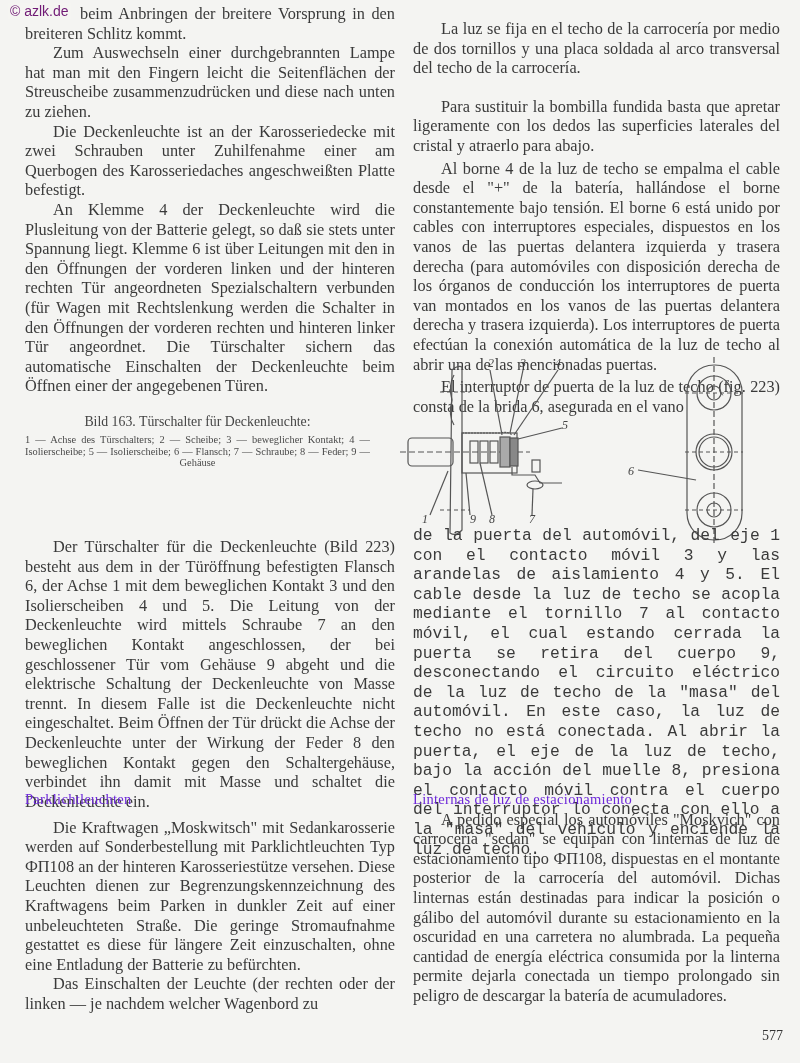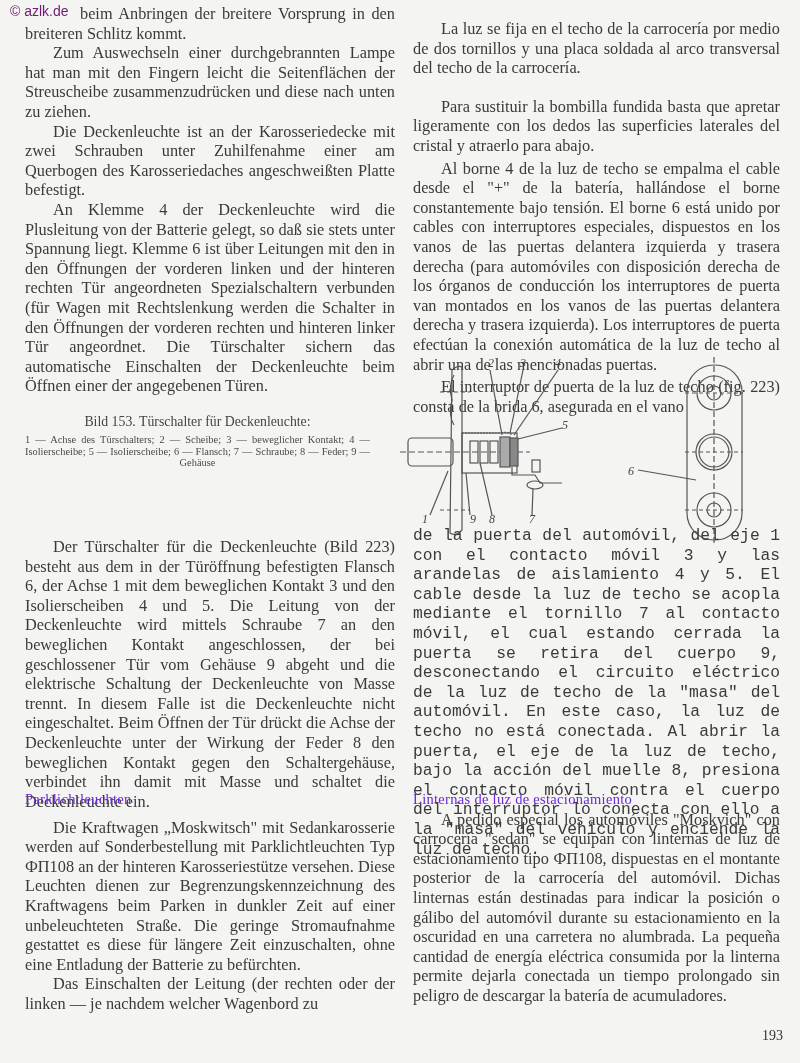--- a/index.html
+++ b/index.html
@@ -37,21 +37,21 @@
 </div>
 
 <div class="col right" style="top:19px;">
   <p>La luz se fija en el techo de la carrocería por medio de dos tornillos y una placa soldada al arco transversal del techo de la carrocería.</p>
   <p style="margin-top:19px;">Para sustituir la bombilla fundida basta que apretar ligeramente con los dedos las superficies laterales del cristal y atraerlo para abajo.</p>
   <p style="margin-top:3px;">Al borne 4 de la luz de techo se empalma el cable desde el "+" de la batería, hallándose el borne constantemente bajo tensión. El borne 6 está unido por cables con interruptores especiales, dispuestos en los vanos de las puertas delantera izquierda y trasera derecha (para automóviles con disposición derecha de los órganos de conducción los interruptores de puerta van montados en los vanos de las puertas delantera derecha y trasera izquierda). Los interruptores de puerta efectúan la conexión automática de la luz de techo al abrir una de las mencionadas puertas.</p>
   <p style="margin-top:3px;">El interruptor de puerta de la luz de techo (fig. 223) consta de la brida 6, asegurada en el vano</p>
 </div>
 
 <div class="caption-block">
-  <p class="cap-title">Bild 153. Türschalter für Deckenleuchte:</p>
+  <p class="cap-title">Bild 163. Türschalter für Deckenleuchte:</p>
   <p class="cap-body">1 — Achse des Türschalters; 2 — Scheibe; 3 — beweglicher Kontakt; 4 — Isolierscheibe; 5 — Isolierscheibe; 6 — Flansch; 7 — Schraube; 8 — Feder; 9 — Gehäuse</p>
 </div>
 
 <div class="figure">
   <svg width="390" height="200" viewBox="0 0 390 200">
     <g stroke="#555" fill="none" stroke-width="1.2">
 
       <path d="M52,25 Q58,20 62,22 L62,185 Q56,192 50,188 Z"></path>
       <path d="M54,30 Q48,40 52,55 Q48,70 54,80"></path>
       <line x1="40" y1="47" x2="70" y2="47" stroke-dasharray="4,3"></line>
@@ -113,21 +113,21 @@
   <p>Der Türschalter für die Deckenleuchte (Bild 223) besteht aus dem in der Türöffnung befestigten Flansch 6, der Achse 1 mit dem beweglichen Kontakt 3 und den Isolierscheiben 4 und 5. Die Leitung von der Deckenleuchte wird mittels Schraube 7 an den beweglichen Kontakt angeschlossen, der bei geschlossener Tür vom Gehäuse 9 abgeht und die elektrische Schaltung der Deckenleuchte von Masse trennt. In diesem Falle ist die Deckenleuchte nicht eingeschaltet. Beim Öffnen der Tür drückt die Achse der Deckenleuchte unter der Wirkung der Feder 8 den beweglichen Kontakt gegen den Schaltergehäuse, verbindet ihn damit mit Masse und schaltet die Deckenleuchte ein.</p>
 </div>
 
 <div class="col right" style="top:526px;font-family:Liberation Mono, monospace;">
   <p style="text-indent:0;">de la puerta del automóvil, del eje 1 con el contacto móvil 3 y las arandelas de aislamiento 4 y 5. El cable desde la luz de techo se acopla mediante el tornillo 7 al contacto móvil, el cual estando cerrada la puerta se retira del cuerpo 9, desconectando el circuito eléctrico de la luz de techo de la "masa" del automóvil. En este caso, la luz de techo no está conectada. Al abrir la puerta, el eje de la luz de techo, bajo la acción del muelle 8, presiona el contacto móvil contra el cuerpo del interruptor lo conecta con ello a la "masa" del vehiculo y enciende la luz de techo.</p>
 </div>
 
 <div class="col left" style="top:790px;">
   <p class="heading" style="text-indent:0; margin-bottom:8px;">Parklichtleuchten</p>
   <p>Die Kraftwagen „Moskwitsch" mit Sedankarosserie werden auf Sonderbestellung mit Parklichtleuchten Typ ФП108 an der hinteren Karosseriestütze versehen. Diese Leuchten dienen zur Begrenzungskennzeichnung des Kraftwagens beim Parken in dunkler Zeit auf einer unbeleuchteten Straße. Die geringe Stromaufnahme gestattet es diese für längere Zeit einzuschalten, ohne eine Entladung der Batterie zu befürchten.</p>
-  <p>Das Einschalten der Leitung (der rechten oder der linken — je nachdem welcher Wagenbord zu</p>
+  <p>Das Einschalten der Leuchte (der rechten oder der linken — je nachdem welcher Wagenbord zu</p>
 </div>
 
 <div class="col right" style="top:790px;">
   <p class="heading" style="text-indent:0; margin-bottom:0;">Linternas de luz de estacionamiento</p>
   <p>A pedido especial los automóviles "Moskvich" con carrocería "sedan" se equipan con linternas de luz de estacionamiento tipo ФП108, dispuestas en el montante posterior de la carrocería del automóvil. Dichas linternas están destinadas para indicar la posición o gálibo del automóvil durante su estacionamiento en la oscuridad en una carretera no alumbrada. La pequeña cantidad de energía eléctrica consumida por la linterna permite dejarla conectada un tiempo prolongado sin peligro de descargar la batería de acumuladores.</p>
 </div>
 
-<div class="page-number">193</div>
+<div class="page-number">577</div>
 
 </body></html>

